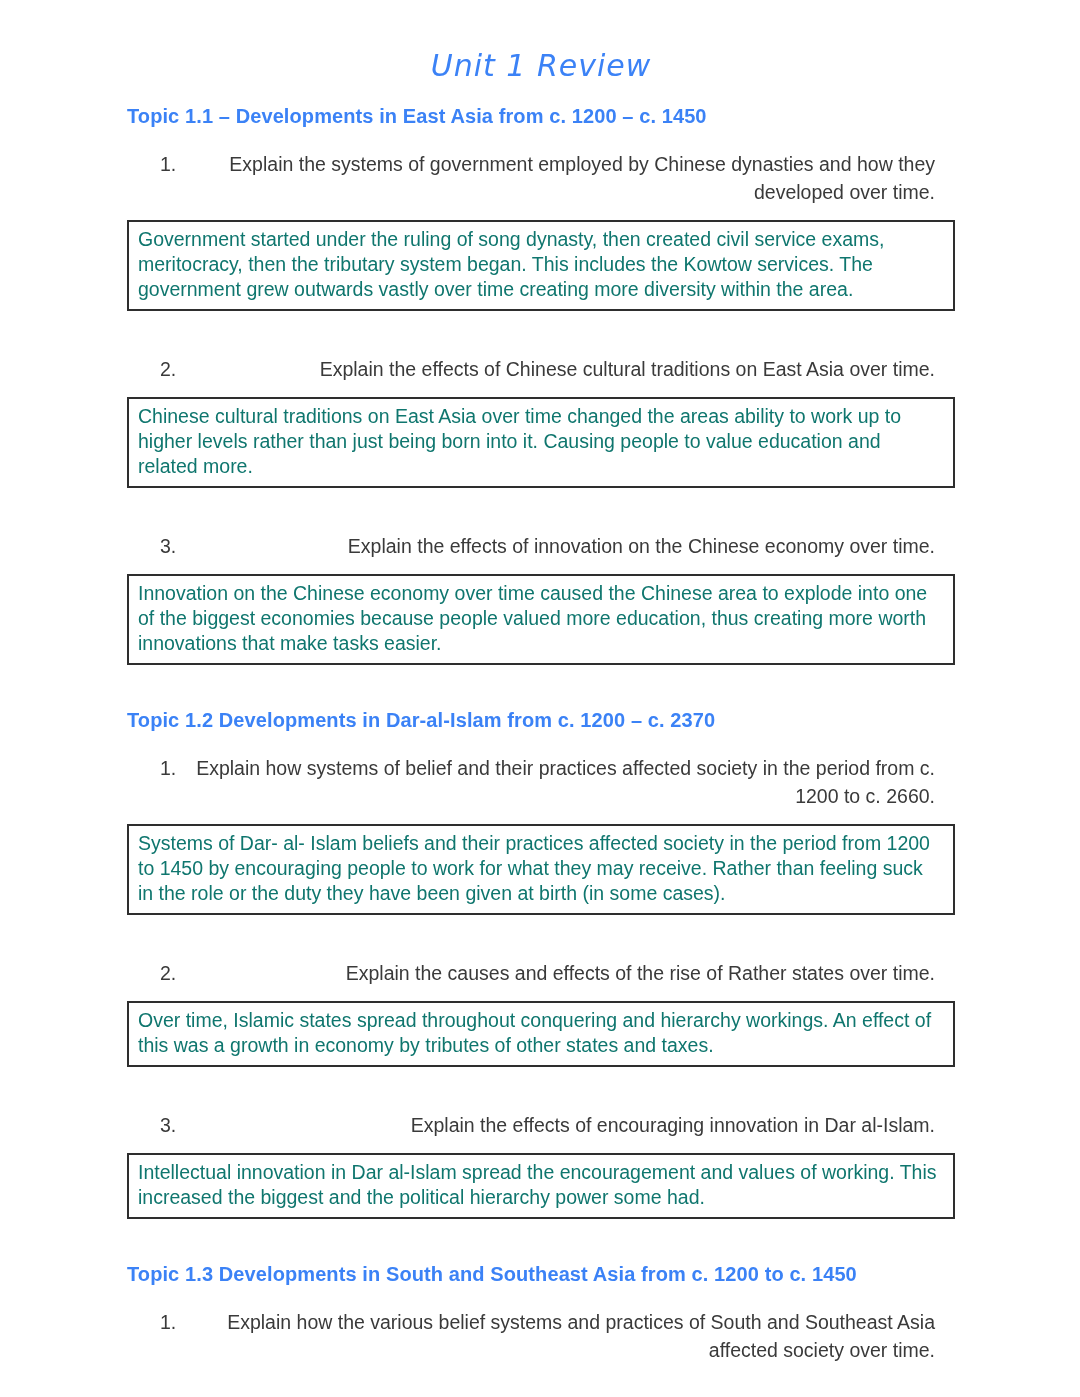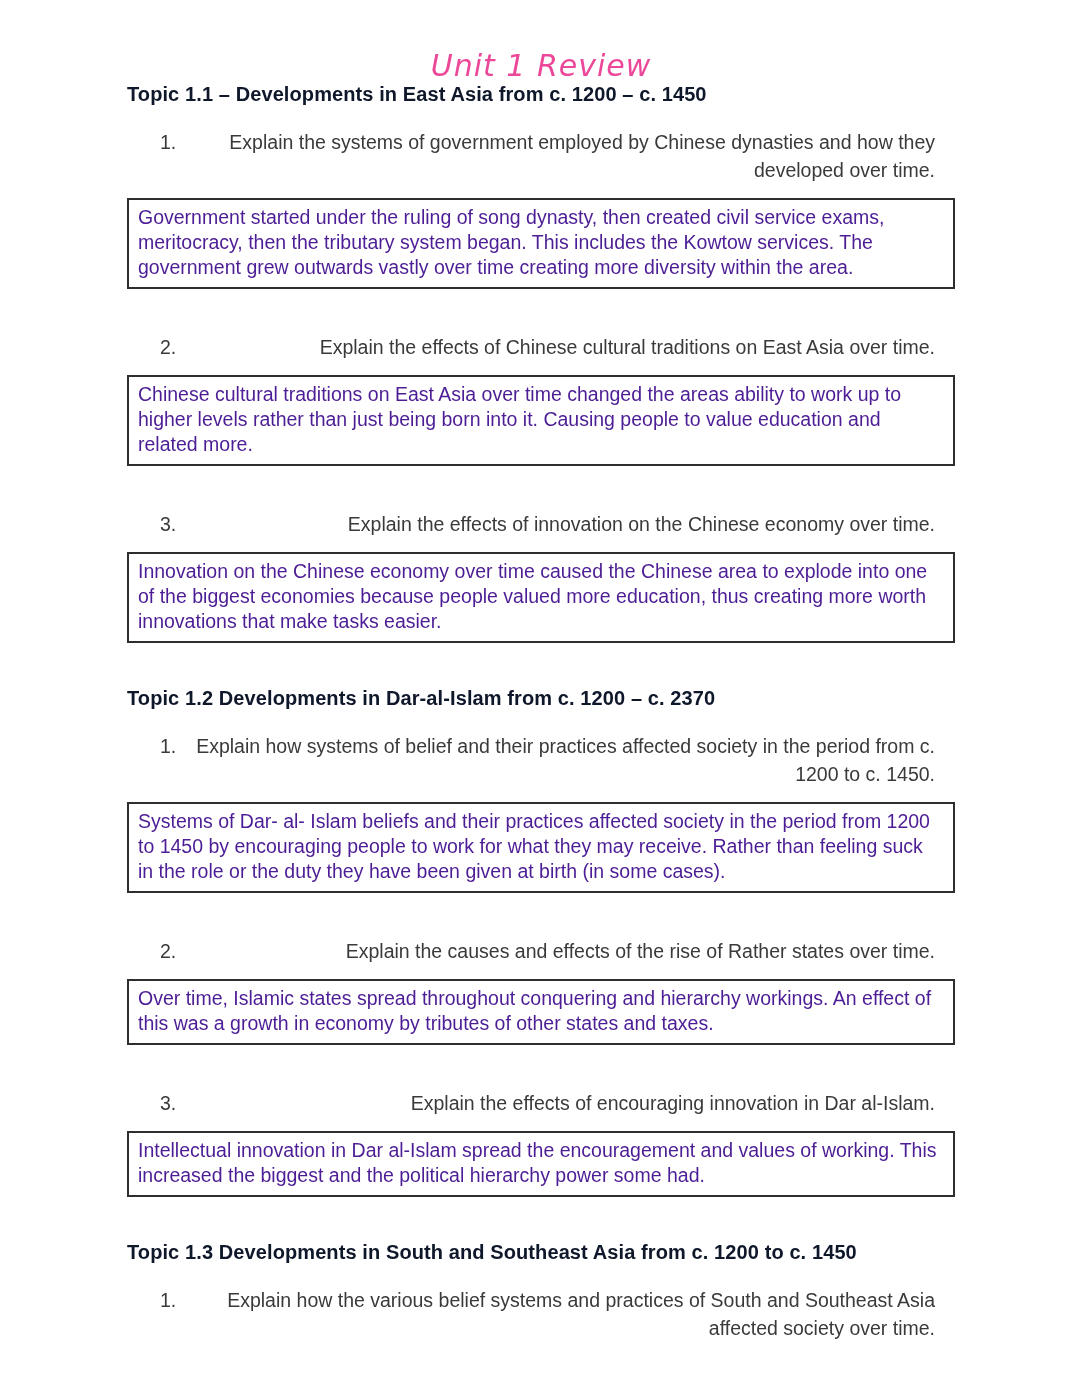--- a/index.html
+++ b/index.html
@@ -15,27 +15,28 @@
     width: 1080px;
     height: 1397px;
     padding: 48px 125px 0 127px;
   }
   .doc-title {
     text-align: center;
     font-family: "DejaVu Sans", cursive;
     font-style: italic;
     font-weight: 500;
     font-size: 30px;
-    color: #ec4899;
+    color: #3b82f6;
     letter-spacing: 1px;
+    margin-bottom: 22px;
   }
   .topic-heading {
     font-weight: bold;
     font-size: 20px;
-    color: #0f172a;
+    color: #3b82f6;
     margin-bottom: 22px;
     letter-spacing: 0.1px;
   }
   .question {
     display: flex;
     margin: 0 0 14px 33px;
     font-size: 19.5px;
     line-height: 28px;
     color: #3a3a3a;
   }
@@ -46,21 +47,21 @@
   .q-text {
     flex: 1;
     padding-right: 20px;
     text-align: right;
   }
   .answer-box {
     border: 2px solid #2e2e2e;
     padding: 5px 11px 7px 9px;
     font-size: 19.5px;
     line-height: 25px;
-    color: #4c1d95;
+    color: #0f766e;
     margin-bottom: 44px;
   }
   .section { margin-bottom: 0; }
 </style>
 </head>
 <body>
 
 <div class="page">
 
   <h1 class="doc-title">Unit 1 Review</h1>
@@ -85,21 +86,21 @@
       <span class="q-text">Explain the effects of innovation on the Chinese economy over time.</span>
     </div>
     <div class="answer-box">Innovation on the Chinese economy over time caused the Chinese area to explode into one of the biggest economies because people valued more education, thus creating more worth innovations that make tasks easier.</div>
   </div>
 
   <div class="section">
     <h2 class="topic-heading">Topic 1.2 Developments in Dar-al-Islam from c. 1200 – c. 2370</h2>
 
     <div class="question">
       <span class="q-num">1.</span>
-      <span class="q-text">Explain how systems of belief and their practices affected society in the period from c. 1200 to c. 1450.</span>
+      <span class="q-text">Explain how systems of belief and their practices affected society in the period from c. 1200 to c. 2660.</span>
     </div>
     <div class="answer-box">Systems of Dar- al- Islam beliefs and their practices affected society in the period from 1200 to 1450 by encouraging people to work for what they may receive. Rather than feeling suck in the role or the duty they have been given at birth (in some cases).</div>
 
     <div class="question">
       <span class="q-num">2.</span>
       <span class="q-text">Explain the causes and effects of the rise of Rather states over time.</span>
     </div>
     <div class="answer-box">Over time, Islamic states spread throughout conquering and hierarchy workings. An effect of this was a growth in economy by tributes of other states and taxes.</div>
 
     <div class="question">

